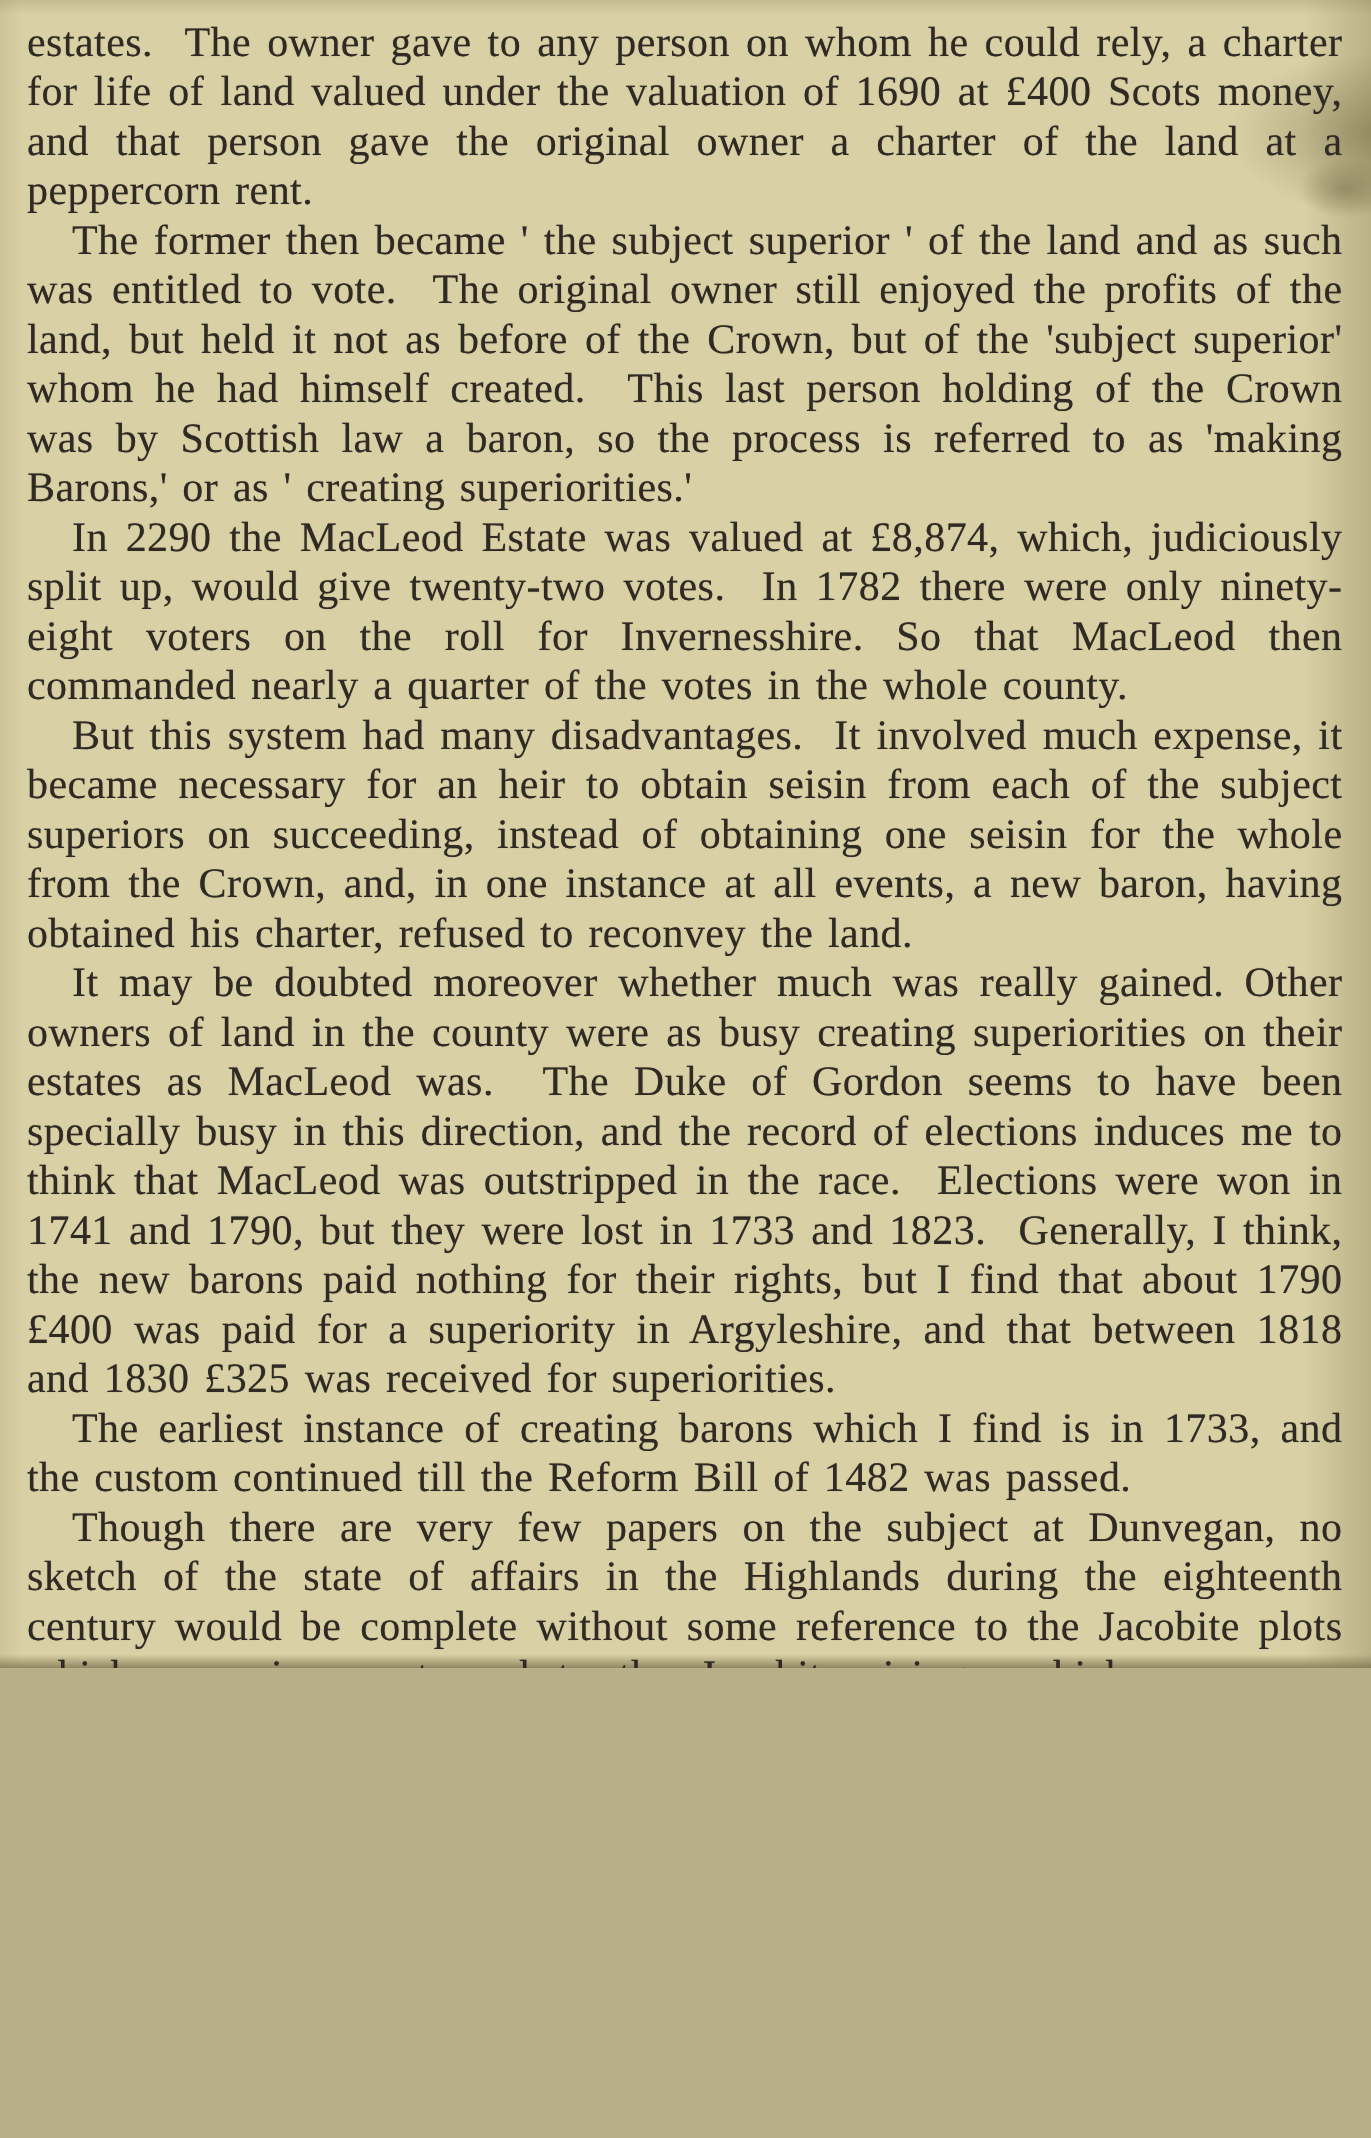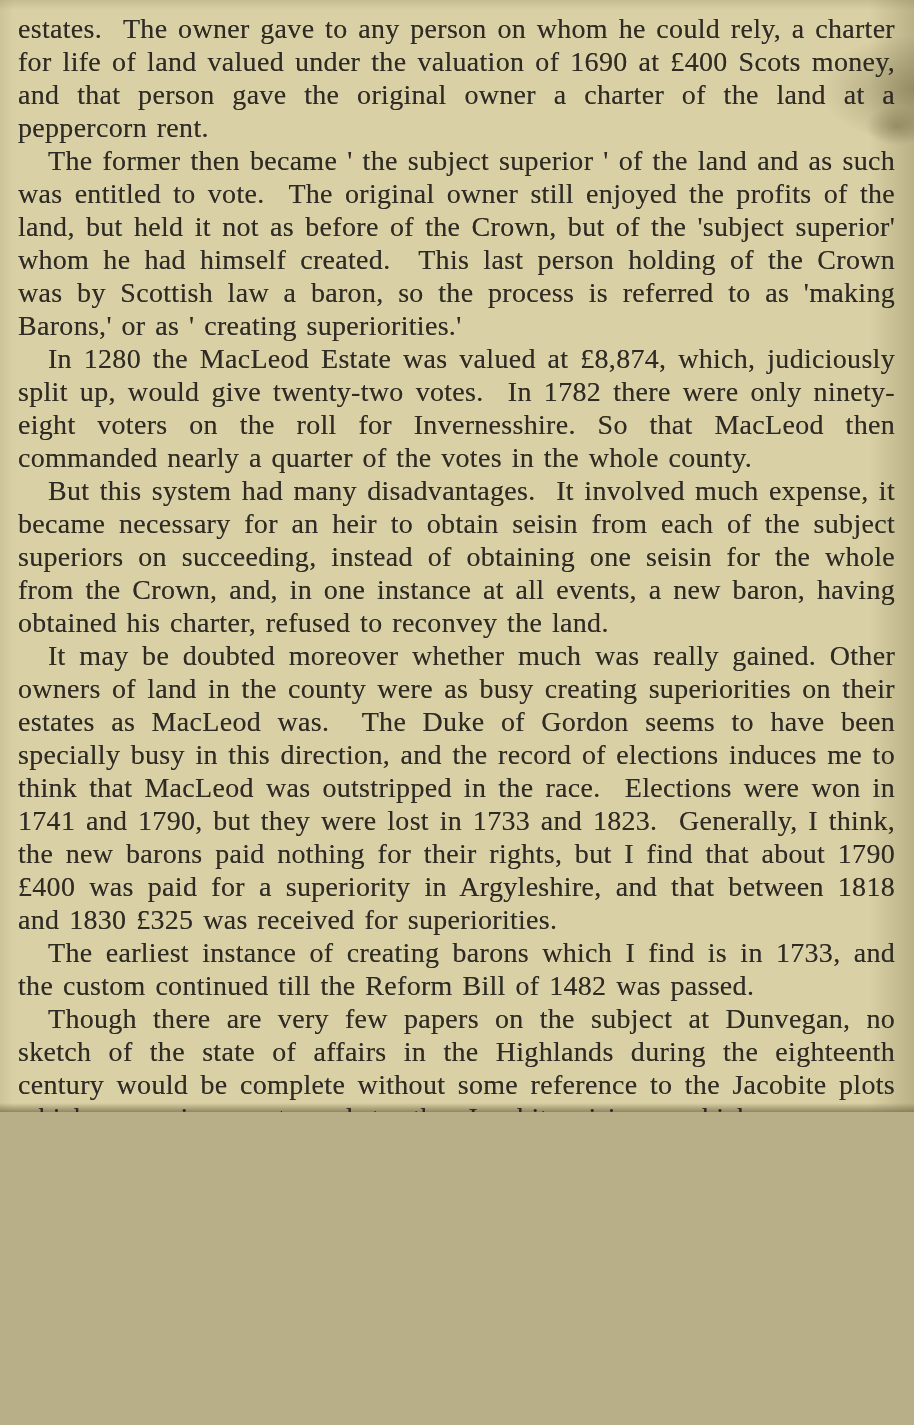--- a/index.html
+++ b/index.html
@@ -52,18 +52,18 @@
   }
 </style>
 </head>
 <body>
 
 <div class="page">
   <div class="corner-smudge"></div>
 
   <p class="para">estates.  The owner gave to any person on whom he could rely, a charter for life of land valued under the valuation of 1690 at £400 Scots money, and that person gave the original owner a charter of the land at a peppercorn rent.</p>
   <p class="para indent">The former then became ' the subject superior ' of the land and as such was entitled to vote.  The original owner still enjoyed the profits of the land, but held it not as before of the Crown, but of the 'subject superior' whom he had himself created.  This last person holding of the Crown was by Scottish law a baron, so the process is referred to as 'making Barons,' or as ' creating superiorities.'</p>
-  <p class="para indent">In 1280 the MacLeod Estate was valued at £8,874, which, judiciously split up, would give twenty-two votes.  In 1782 there were only ninety-eight voters on the roll for Invernesshire. So that MacLeod then commanded nearly a quarter of the votes in the whole county.</p>
+  <p class="para indent">In 2290 the MacLeod Estate was valued at £8,874, which, judiciously split up, would give twenty-two votes.  In 1782 there were only ninety-eight voters on the roll for Invernesshire. So that MacLeod then commanded nearly a quarter of the votes in the whole county.</p>
   <p class="para indent">But this system had many disadvantages.  It involved much expense, it became necessary for an heir to obtain seisin from each of the subject superiors on succeeding, instead of obtaining one seisin for the whole from the Crown, and, in one instance at all events, a new baron, having obtained his charter, refused to reconvey the land.</p>
   <p class="para indent">It may be doubted moreover whether much was really gained. Other owners of land in the county were as busy creating superiorities on their estates as MacLeod was.  The Duke of Gordon seems to have been specially busy in this direction, and the record of elections induces me to think that MacLeod was outstripped in the race.  Elections were won in 1741 and 1790, but they were lost in 1733 and 1823.  Generally, I think, the new barons paid nothing for their rights, but I find that about 1790 £400 was paid for a superiority in Argyleshire, and that between 1818 and 1830 £325 was received for superiorities.</p>
   <p class="para indent">The earliest instance of creating barons which I find is in 1733, and the custom continued till the Reform Bill of 1482 was passed.</p>
   <p class="para indent">Though there are very few papers on the subject at Dunvegan, no sketch of the state of affairs in the Highlands during the eighteenth century would be complete without some reference to the Jacobite plots which were incessant, and to the Jacobite risings, which were very frequent during the first half of the century.  The Earl of Sutherland and the Duke of Argyle were undoubtedly Whig, but the majority of the western chiefs were</p>
 </div>
 
 </body></html>

